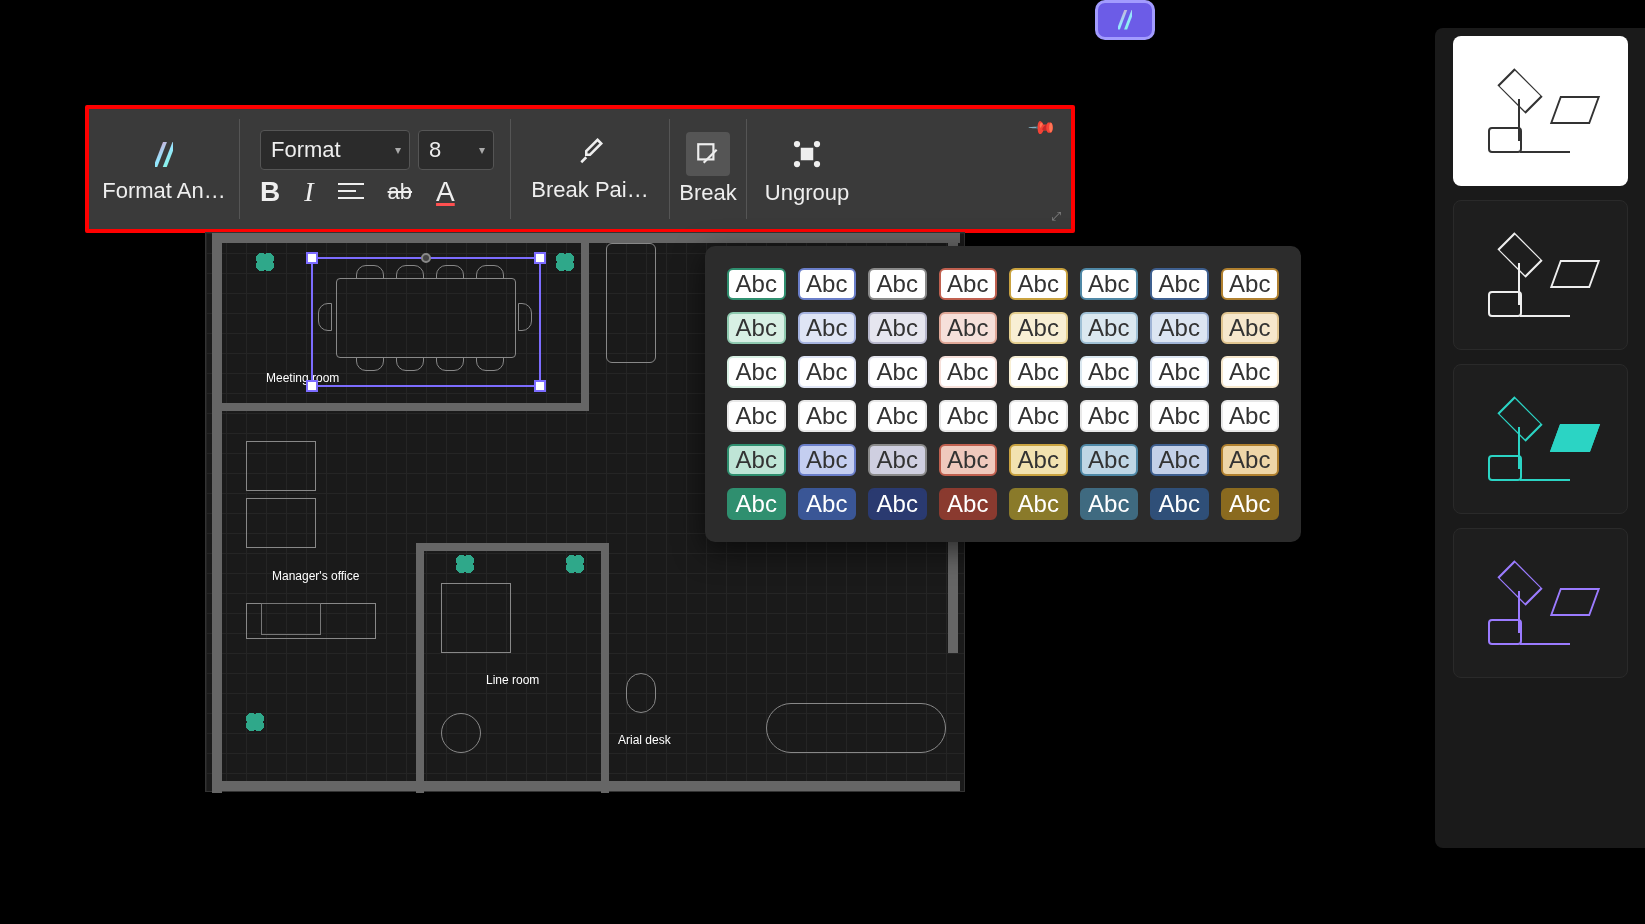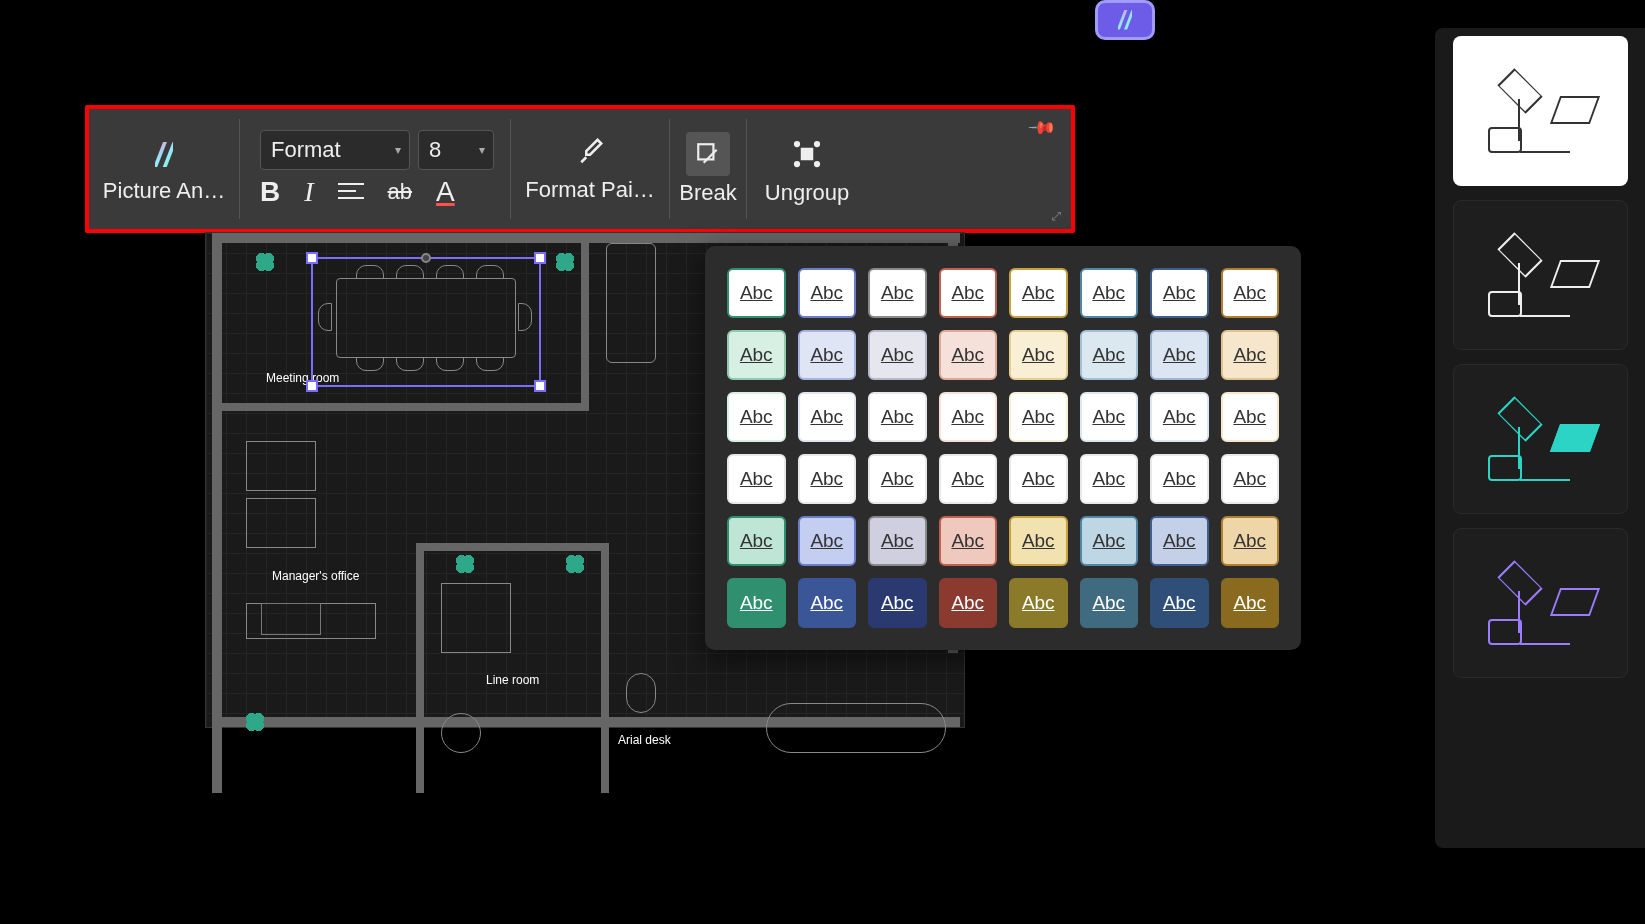--- a/index.html
+++ b/index.html
@@ -84,21 +84,21 @@
   .font-select{background:#2b2b2b;border:1px solid #555;border-radius:4px;color:#eee;font-size:22px;padding:4px 28px 4px 10px;position:relative;height:40px;display:flex;align-items:center;}
   .chev{position:absolute;right:8px;top:50%;transform:translateY(-50%);font-size:12px;color:#aaa;}
   .fmt-row{display:flex;gap:24px;align-items:center;}
   .fmt-ico{font-size:28px;color:#eee;font-family:Georgia,serif;}
   .picture-ico{font-size:34px;font-weight:bold;font-style:italic;background:linear-gradient(135deg,#ff7ab3,#96e6ff,#7bffd2);-webkit-background-clip:text;background-clip:text;color:transparent;}
 
   
   .canvas {
     position:absolute;
     top:232px;left:205px;
-    width:760px;height:496px;
+    width:760px;height:560px;
     background:#1a1a1a;
     background-image:linear-gradient(#252525 1px,transparent 1px),linear-gradient(90deg,#252525 1px,transparent 1px);
     background-size:20px 20px;
     border:1px solid #333;
   }
   .wall{position:absolute;background:#666;}
   .room-label{position:absolute;color:#fff;font-size:12px;}
   .furn{position:absolute;border:1px solid #888;}
   .plant{position:absolute;width:18px;height:18px;}
   .plant::before{content:"";position:absolute;inset:0;background:radial-gradient(circle,#2fa88a 40%,transparent 41%), radial-gradient(circle at 30% 30%,#2fa88a 30%,transparent 31%),radial-gradient(circle at 70% 30%,#2fa88a 30%,transparent 31%),radial-gradient(circle at 30% 70%,#2fa88a 30%,transparent 31%),radial-gradient(circle at 70% 70%,#2fa88a 30%,transparent 31%);}
@@ -114,26 +114,25 @@
     width:596px;
     background:#2c2c2c;
     border-radius:10px;
     padding:22px;
     display:grid;
     grid-template-columns:repeat(8,1fr);
     gap:12px;
     box-shadow:0 8px 30px rgba(0,0,0,.6);
   }
   .swatch{
-    height:50px;border-radius:6px;
+    height:32px;border-radius:6px;
     display:flex;align-items:center;justify-content:center;
-    font-size:19px;
+    font-size:24px;
     border:2px solid transparent;
     cursor:pointer;
-    text-decoration:underline;
   }
 </style>
 </head>
 <body>
 
 <div class="app-badge">
   <span class="slash">//</span>
 </div>
 
 <div class="templates-panel">
@@ -175,21 +174,21 @@
   </div>
 </div>
 
 <div class="toolbar-wrap">
   <div class="toolbar">
     <span class="pin-icon">📌</span>
     <span class="expand-icon">⤢</span>
 
     <div class="tb-section" style="width:150px">
       <span class="picture-ico">//</span>
-      <span class="tb-label" style="max-width:140px">Picture An…</span>
+      <span class="tb-label" style="max-width:140px">Format An…</span>
     </div>
     <div class="tb-sep"></div>
 
     <div class="tb-section" style="width:270px;align-items:flex-start;padding-left:20px">
       <div class="font-row">
         <div class="font-select" style="width:150px">
           <span>Format</span>
           <span class="chev">▾</span>
         </div>
         <div class="font-select" style="width:76px">
@@ -215,21 +214,21 @@
     </div>
     <div class="tb-sep"></div>
 
     <div class="tb-section" style="width:158px">
       <span class="tb-icon-lg">
         <svg width="30" height="30" viewBox="0 0 24 24" fill="none" stroke="#eee" stroke-width="2">
             <path d="M18 3l3 3-9 9H9v-3l9-9z"></path>
             <path d="M5 21l4-4"></path>
           </svg>
       </span>
-      <span class="tb-label" style="max-width:148px">Format Pai…</span>
+      <span class="tb-label" style="max-width:148px">Break Pai…</span>
     </div>
     <div class="tb-sep"></div>
 
     <div class="tb-section" style="width:76px">
       <span class="tb-btn-ico active">
         <svg width="26" height="26" viewBox="0 0 24 24" fill="none" stroke="#eee" stroke-width="2">
             <rect x="3" y="3" width="14" height="14"></rect>
             <path d="M8 20l12-12"></path>
           </svg>
       </span>

